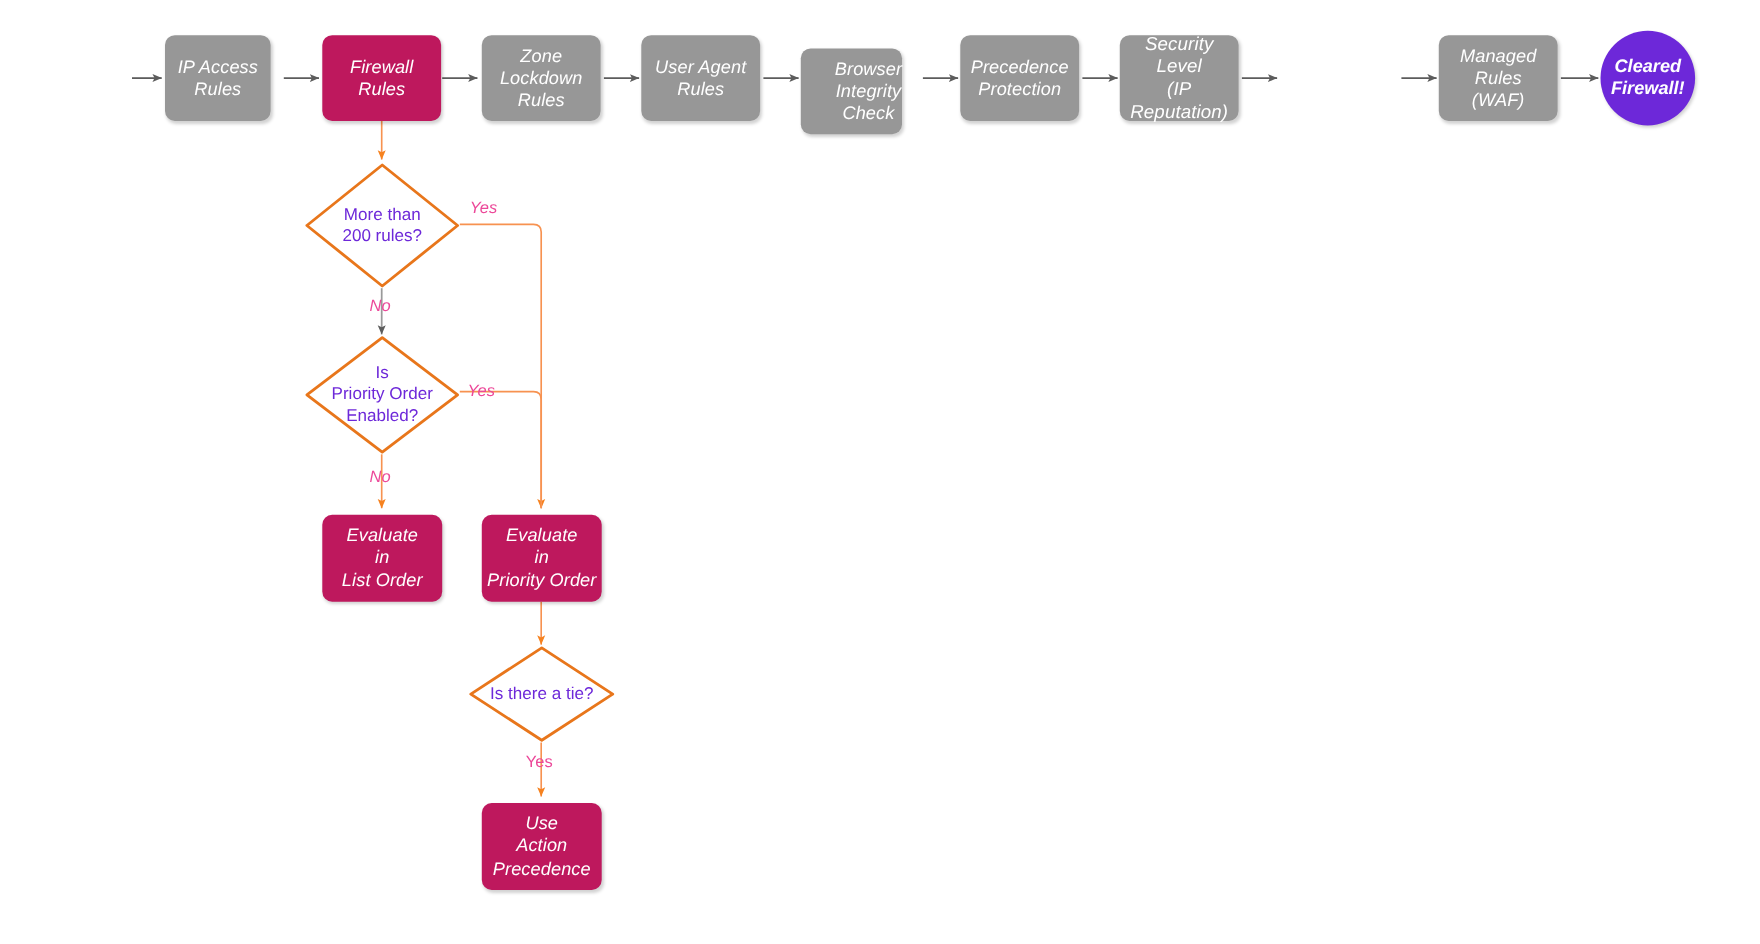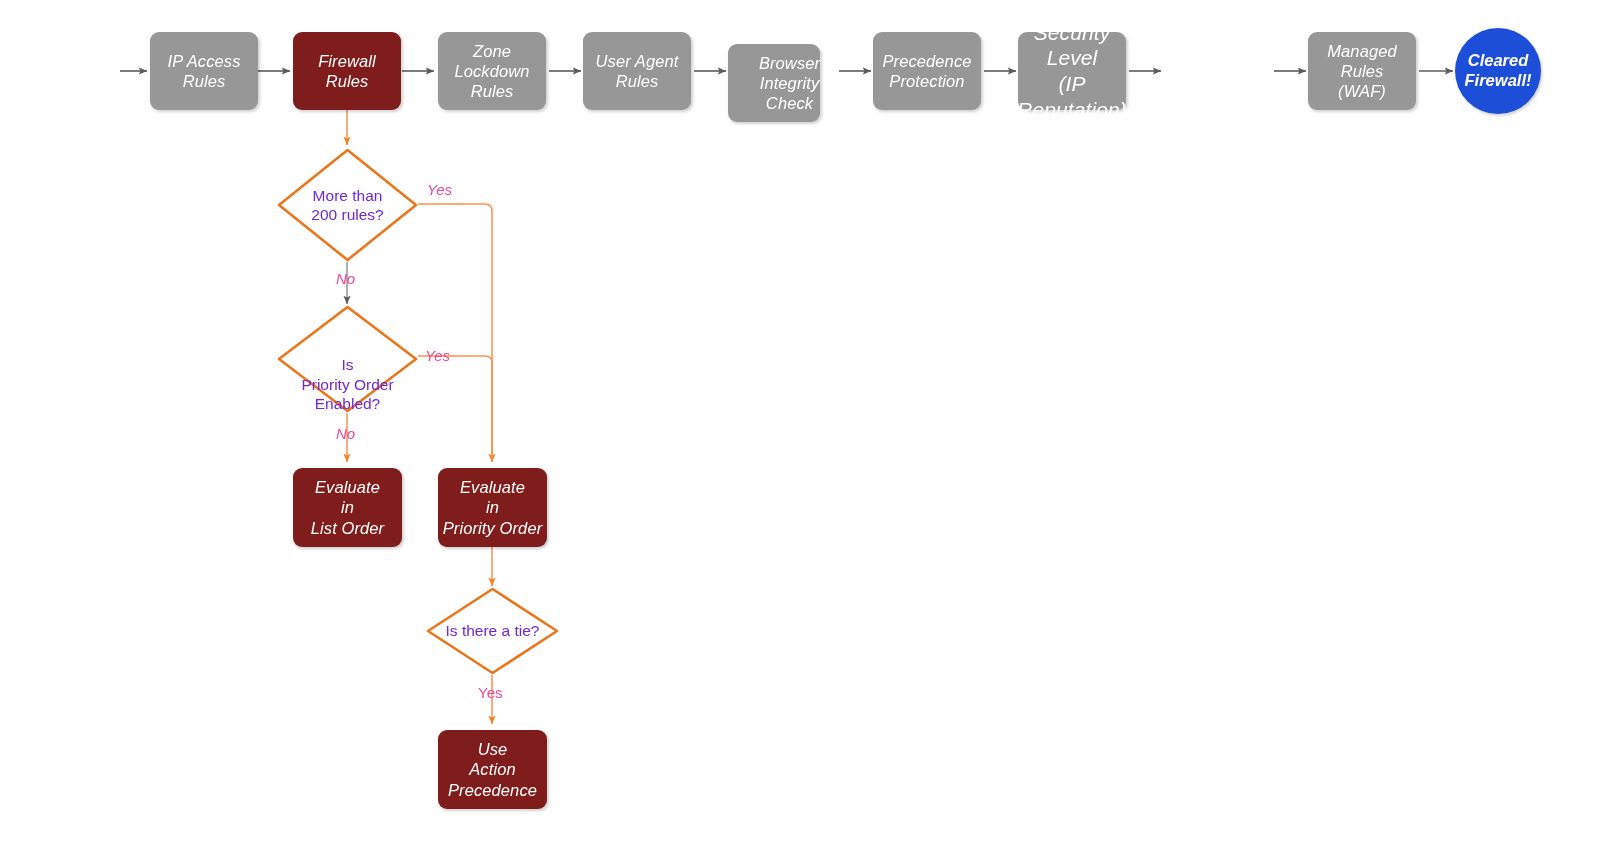--- a/index.html
+++ b/index.html
@@ -42,37 +42,37 @@
   
   .proc {
     border-radius: 9px;
     color: #ffffff;
     font-style: italic;
     font-size: 16.5px;
     letter-spacing: .1px;
     box-shadow: 1.5px 2px 3px rgba(0,0,0,0.18);
   }
   .proc.gray   { background: #979797; }
-  .proc.orange { background: #7f1d1d; }
+  .proc.orange { background: #be185d; }
 
   
   .circle {
     border-radius: 50%;
     font-style: italic;
     font-weight: bold;
     font-size: 16.5px;
     line-height: 1.2;
   }
   .circle.outline {
     background: #ffffff;
     border: 4px solid #1C7EBB;
     color: #1C7EBB;
   }
   .circle.filled {
-    background: #1d4ed8;
+    background: #6d28d9;
     color: #ffffff;
     box-shadow: 1.5px 2px 3px rgba(0,0,0,0.18);
     text-align: center;
   }
 
   
   .diamond {
     background: transparent;
   }
   .diamond svg {
@@ -146,21 +146,21 @@
     <path d="M418,356 L485,356 Q492,356 492,363 L492,462" stroke="#F79250" stroke-width="1.5" fill="none"></path>
 
     <line x1="347" y1="413" x2="347" y2="462" stroke="#F79250" stroke-width="1.5" fill="none" marker-end="url(#arrow-orange)"></line>
 
     <line x1="492" y1="547" x2="492" y2="586" stroke="#F79250" stroke-width="1.5" fill="none" marker-end="url(#arrow-orange)"></line>
 
     <line x1="492" y1="675" x2="492" y2="724" stroke="#F79250" stroke-width="1.5" fill="none" marker-end="url(#arrow-orange)"></line>
   </svg>
 
 
-  <div class="node proc gray" style="left:150px; top:32px; width:108px; height:78px;">
+  <div class="node proc gray" style="left:150px; top:32px; width:96px; height:78px;">
     <span class="plabel">IP Access
 Rules</span>
   </div>
 
   <div class="node proc orange" style="left:293px; top:32px; width:108px; height:78px;">
     <span class="plabel">Firewall
 Rules</span>
   </div>
 
   <div class="node proc gray" style="left:438px; top:32px; width:108px; height:78px;">
@@ -178,21 +178,21 @@
     <span class="plabel">Browser
 Integrity
 Check</span>
   </div>
 
   <div class="node proc gray" style="left:873px; top:32px; width:108px; height:78px;">
     <span class="plabel">Precedence
 Protection</span>
   </div>
 
-  <div class="node proc gray" style="left:1018px; top:32px; width:108px; height:78px; font-size:21px;">
+  <div class="node proc gray" style="left:1018px; top:32px; width:108px; height:78px; font-size:17px;">
     <span class="plabel">Security
 Level
 (IP Reputation)</span>
   </div>
 
 
   <div class="node proc gray" style="left:1308px; top:32px; width:108px; height:78px;">
     <span class="plabel">Managed
 Rules
 (WAF)</span>
@@ -204,21 +204,21 @@
   </div>
 
   <div class="node diamond" style="left:277px; top:148px; width:141px; height:114px;">
     <svg viewBox="0 0 141 114" preserveAspectRatio="none">
       <polygon points="70.5,2 139,57 70.5,112 2,57" fill="#ffffff" stroke="#E8761B" stroke-width="2.6" stroke-linejoin="round"></polygon>
     </svg>
     <span class="dlabel">More than
 200 rules?</span>
   </div>
 
-  <div class="node diamond" style="left:277px; top:305px; width:141px; height:108px;align-items:flex-end;">
+  <div class="node diamond" style="left:277px; top:305px; width:141px; height:108px;">
     <svg viewBox="0 0 141 108" preserveAspectRatio="none">
       <polygon points="70.5,2 139,54 70.5,106 2,54" fill="#ffffff" stroke="#E8761B" stroke-width="2.6" stroke-linejoin="round"></polygon>
     </svg>
     <span class="dlabel">Is
 Priority Order
 Enabled?</span>
   </div>
 
   <div class="node diamond" style="left:426px; top:587px; width:133px; height:88px;">
     <svg viewBox="0 0 133 88" preserveAspectRatio="none">

